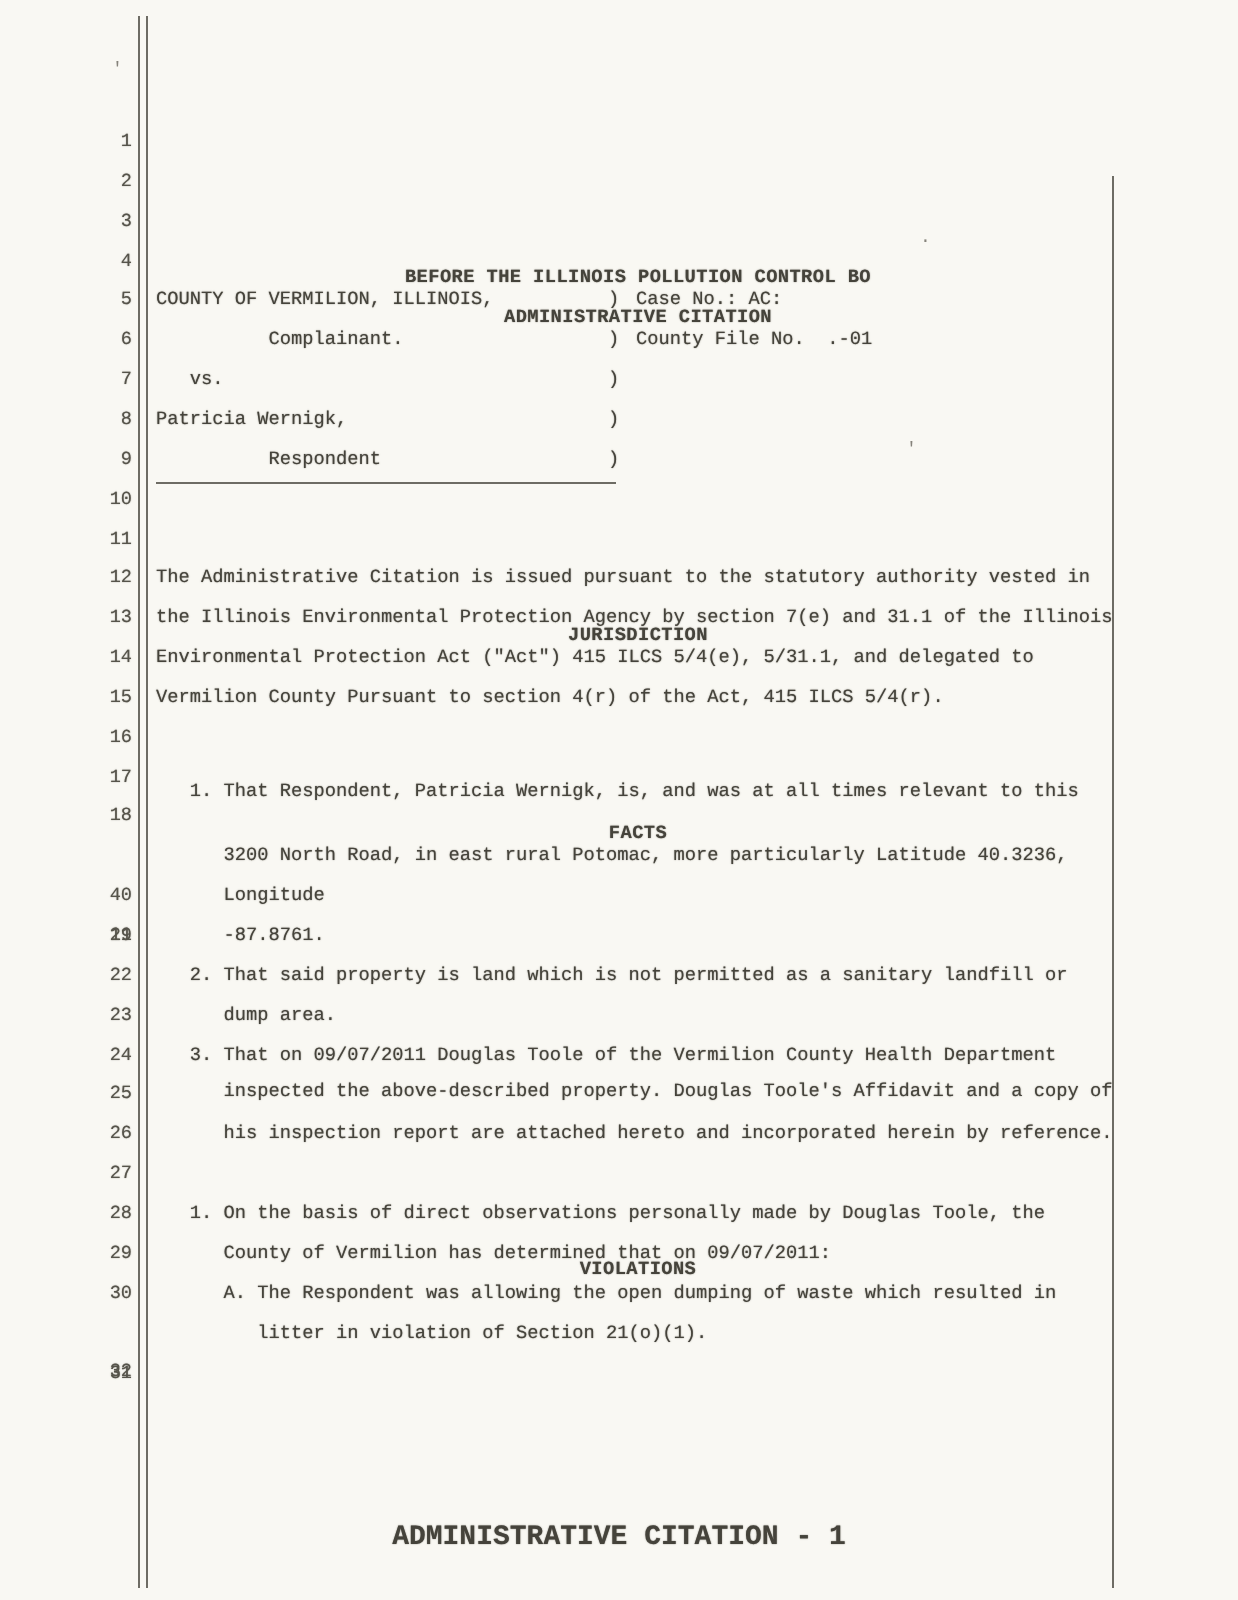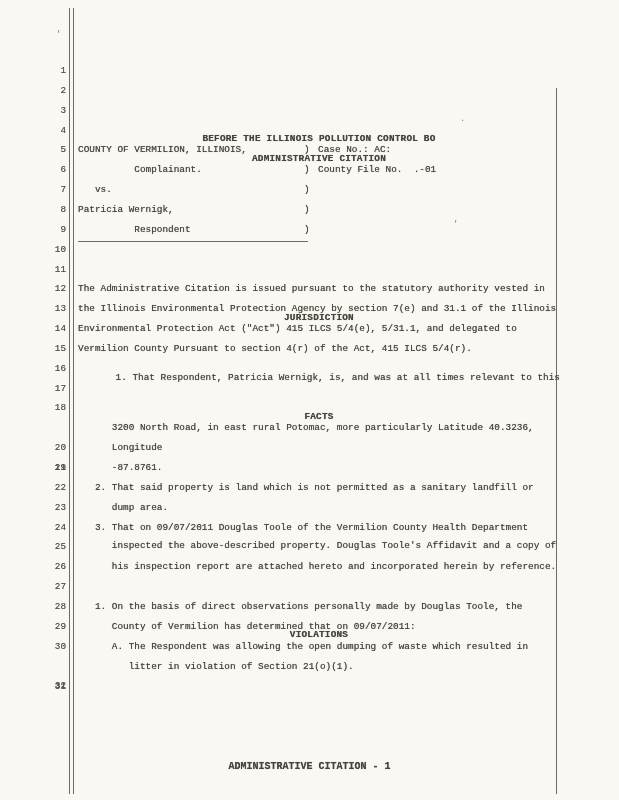--- a/index.html
+++ b/index.html
@@ -43,21 +43,21 @@
   .caption-left { display:inline-block; width:226px; white-space:pre; }
   .caption-sep  { display:inline-block; width:14px; }
 
   .caption-underline {
     position:absolute; left:78px; top:241px; width:230px; height:1px;
     background:#6e6c64;
   }
 
   .footer {
     position:absolute; left:0; top:761px; width:619px;
-    text-align:center; font-size:10px; font-weight:bold;
+    text-align:center; font-size:14px; font-weight:bold;
     color:#45433b; white-space:pre;
     text-shadow:0 0 0.7px rgba(76,72,62,.75);
   }
 
   .artifact {
     position:absolute; font-size:9px; color:#6a675e; opacity:.8;
   }
 </style>
 </head>
 <body>
@@ -80,21 +80,21 @@
       <div class="line-num" style="top: 178.65px;">10</div>
       <div class="line-num" style="top: 198.5px;">11</div>
       <div class="line-num" style="top: 218.35px;">12</div>
       <div class="line-num" style="top: 238.2px;">13</div>
       <div class="line-num" style="top: 258.05px;">14</div>
       <div class="line-num" style="top: 277.9px;">15</div>
       <div class="line-num" style="top: 297.75px;">16</div>
       <div class="line-num" style="top: 317.6px;">17</div>
       <div class="line-num" style="top: 337.45px;">18</div>
       <div class="line-num" style="top: 357.3px; margin-top: 40px;">19</div>
-      <div class="line-num" style="top: 377.15px;">20</div>
+      <div class="line-num" style="top: 377.15px;">40</div>
       <div class="line-num" style="top: 397px;">21</div>
       <div class="line-num" style="top: 416.85px;">22</div>
       <div class="line-num" style="top: 436.7px;">23</div>
       <div class="line-num" style="top: 456.55px;">24</div>
       <div class="line-num" style="top: 476.4px;">25</div>
       <div class="line-num" style="top: 496.25px;">26</div>
       <div class="line-num" style="top: 516.1px;">27</div>
       <div class="line-num" style="top: 535.95px;">28</div>
       <div class="line-num" style="top: 555.8px;">29</div>
       <div class="line-num" style="top: 575.65px;">30</div>
@@ -112,21 +112,21 @@
       <div class="row" style="top: 119.1px;"><span class="caption-left">   vs.</span><span class="caption-sep">)</span><span></span></div>
       <div class="row" style="top: 138.95px;"><span class="caption-left">Patricia Wernigk,</span><span class="caption-sep">)</span><span></span></div>
       <div class="row" style="top: 158.8px;"><span class="caption-left">          Respondent</span><span class="caption-sep">)</span><span></span></div>
       <div class="row" style="top: 178.65px;"></div>
       <div class="row center bold" style="top: 198.5px;">JURISDICTION</div>
       <div class="row" style="top: 218.35px;">The Administrative Citation is issued pursuant to the statutory authority vested in</div>
       <div class="row" style="top: 238.2px;">the Illinois Environmental Protection Agency by section 7(e) and 31.1 of the Illinois</div>
       <div class="row" style="top: 258.05px;">Environmental Protection Act ("Act") 415 ILCS 5/4(e), 5/31.1, and delegated to</div>
       <div class="row" style="top: 277.9px;">Vermilion County Pursuant to section 4(r) of the Act, 415 ILCS 5/4(r).</div>
       <div class="row center bold" style="top: 297.75px;">FACTS</div>
-      <div class="row" style="top: 307px; text-align: right;">   1. That Respondent, Patricia Wernigk, is, and was at all times relevant to this</div>
+      <div class="row" style="top: 325px;">   1. That Respondent, Patricia Wernigk, is, and was at all times relevant to this</div>
       <div class="row" style="top: 357.3px;">      3200 North Road, in east rural Potomac, more particularly Latitude 40.3236,</div>
       <div class="row" style="top: 377.15px;">      Longitude</div>
       <div class="row" style="top: 397px;">      -87.8761.</div>
       <div class="row" style="top: 416.85px;">   2. That said property is land which is not permitted as a sanitary landfill or</div>
       <div class="row" style="top: 436.7px;">      dump area.</div>
       <div class="row" style="top: 456.55px;">   3. That on 09/07/2011 Douglas Toole of the Vermilion County Health Department</div>
       <div class="row" style="top: 475px;">      inspected the above-described property. Douglas Toole's Affidavit and a copy of</div>
       <div class="row" style="top: 496.25px;">      his inspection report are attached hereto and incorporated herein by reference.</div>
       <div class="row center bold" style="top: 516.1px;">VIOLATIONS</div>
       <div class="row" style="top: 535.95px;">   1. On the basis of direct observations personally made by Douglas Toole, the</div>

